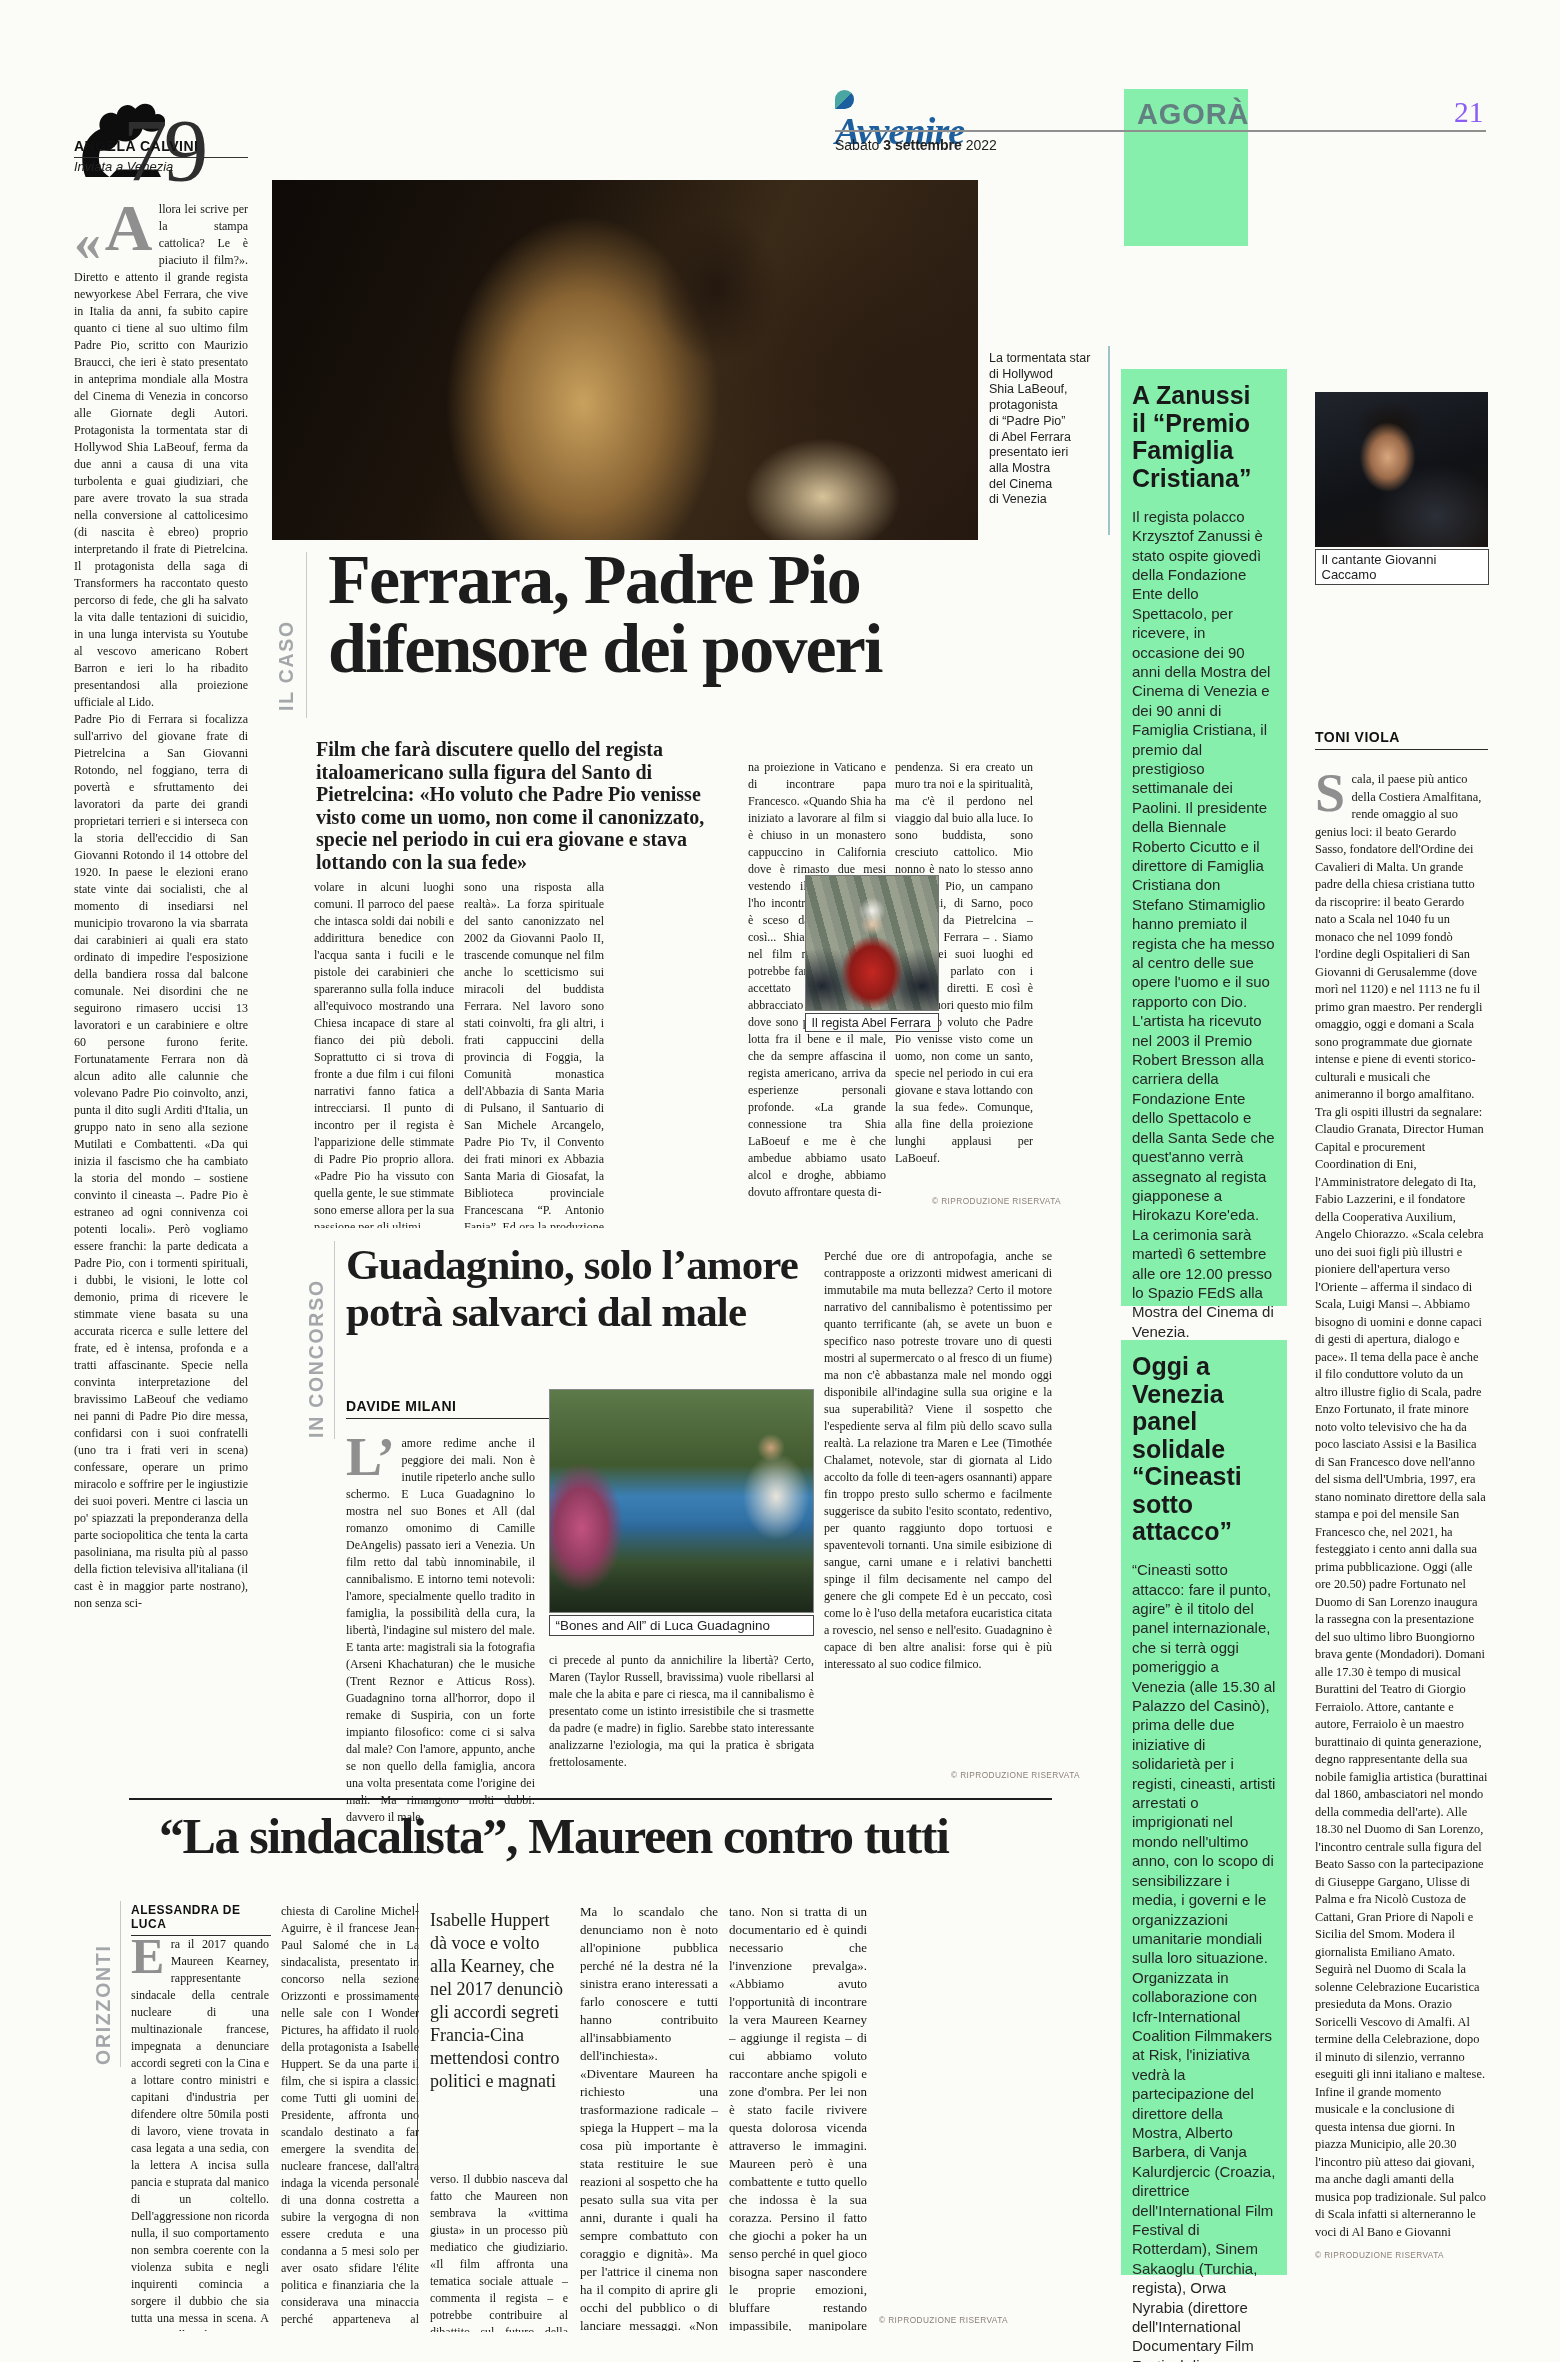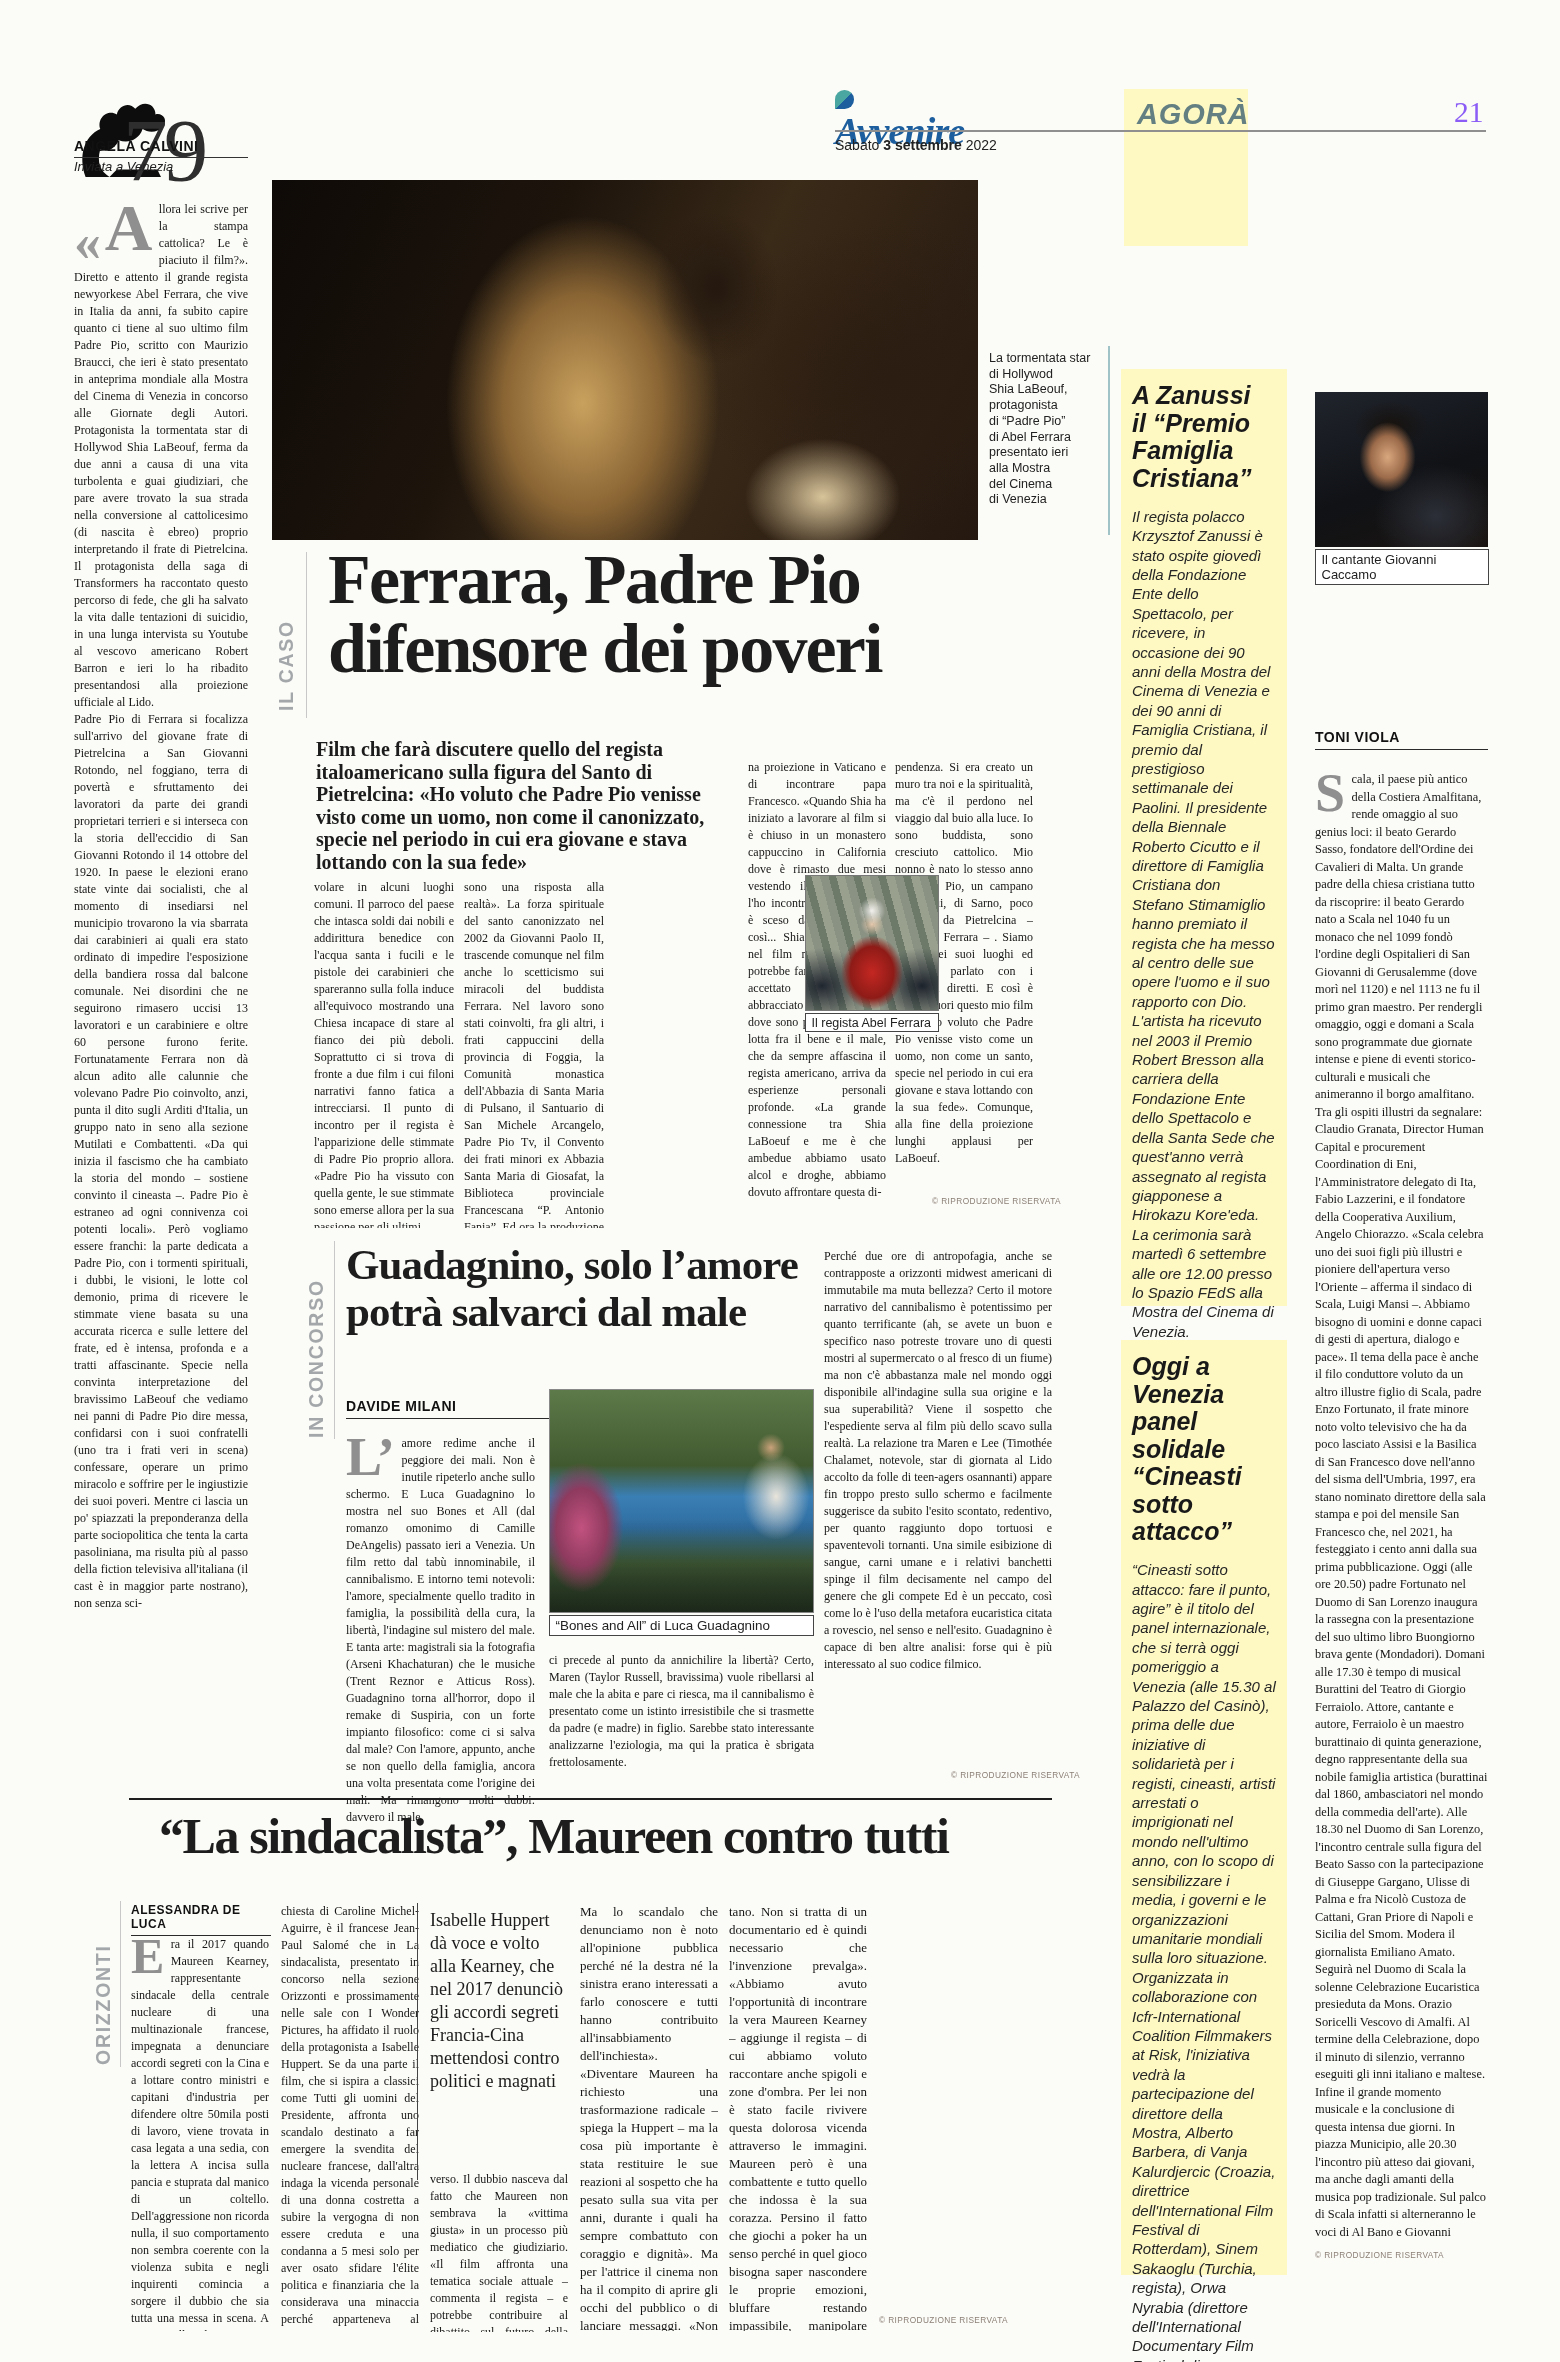--- a/index.html
+++ b/index.html
@@ -14,21 +14,21 @@
           letter-spacing:1.8px;font-size:19.4px;writing-mode:vertical-rl;transform:rotate(180deg);}
   .vrule{width:0.9px;background:#c8c8c8;}
   .byline{font-family:"Liberation Sans",sans-serif;font-weight:bold;font-size:14px;color:#111;letter-spacing:0.5px;}
   .byline-rule{height:1.8px;background:#2a2a2a;margin-top:3.7px;}
   .dropcap{float:left;color:#8f8f8f;font-weight:bold;line-height:.82;padding-right:6.5px;}
   .openquote{float:left;color:#9a9a9a;font-weight:bold;font-size:54px;line-height:.9;padding:16.6px 3.7px 0 0;}
   .caption-box{border:0.9px solid #444;background:#fff;font-family:"Liberation Sans",sans-serif;
                font-size:13px;padding:1.8px 5.5px;color:#222;}
   .copyright{font-family:"Liberation Sans",sans-serif;font-size:8.3px;color:#8c8077;letter-spacing:0.4px;}
   .headline{font-weight:bold;color:#1d1d1d;}
-  .teal-block{background:#fef9c3;font-style:italic;}
+  .teal-block{background:#86efac;}
   .sidebar-title{font-family:"Liberation Sans",sans-serif;font-weight:bold;font-size:25px;line-height:1.1;color:#191919;}
   .sidebar-body{font-family:"Liberation Sans",sans-serif;font-size:15px;line-height:19.4px;color:#262626;}
   .photo{overflow:hidden;}
 </style>
 </head>
 <body>
 
 <div id="page">
 
   <div class="abs" style="left:69px;top:92px;width:138px;height:111px;">

